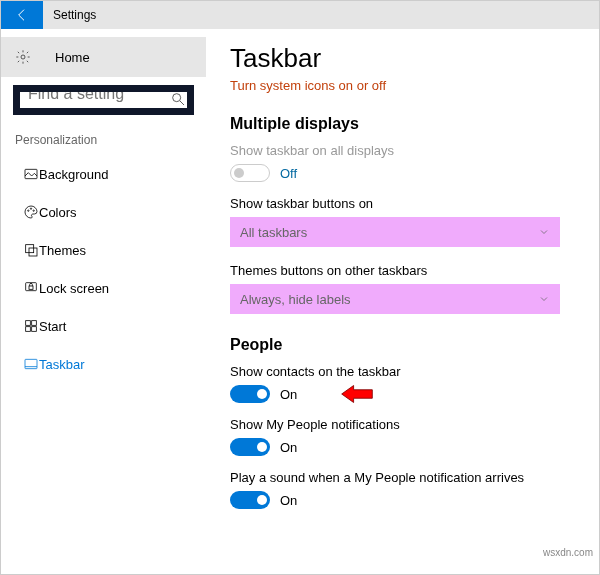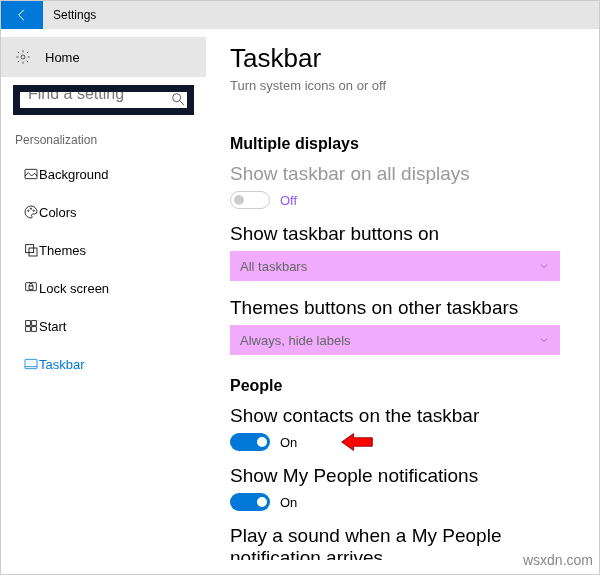--- a/index.html
+++ b/index.html
@@ -3,50 +3,50 @@
 <meta charset="utf-8">
 <style>
   * { box-sizing: border-box; margin: 0; padding: 0; font-family: "Segoe UI", Tahoma, sans-serif; }
   body { width: 600px; height: 575px; background: #fff; font-size: 13px; color: #000; overflow: hidden; border: 1px solid #ccc; position: relative; }
   .titlebar { height: 28px; background: #e5e5e5; display: flex; align-items: stretch; }
   .back-btn { width: 42px; background: #0078d7; color: #fff; display: flex; align-items: center; justify-content: center; cursor: pointer; }
   .back-btn svg { width: 16px; height: 16px; stroke: #fff; stroke-width: 1.5; fill: none; }
   .title { padding: 0 10px; display: flex; align-items: center; font-size: 12px; }
   .content { display: flex; height: calc(100% - 28px - 14px); }
   .sidebar { width: 205px; padding: 0; display: flex; flex-direction: column; }
-  .home-row { height: 40px; background: #e6e6e6; display: flex; align-items: center; padding: 0 14px; gap: 14px; cursor: pointer; margin: 8px 0 8px 0; }
+  .home-row { height: 40px; background: #e6e6e6; display: flex; align-items: center; padding: 0 14px; gap: 24px; cursor: pointer; margin: 8px 0 8px 0; }
   .home-row svg { width: 16px; height: 16px; stroke: #333; fill: none; stroke-width: 1.2; }
   .search-wrap { margin: 0 12px 18px 12px; }
   .search { width: 100%; height: 30px; border: 7px solid #0f172a; padding: 0 30px 13px 8px; font-size: 16px; outline: none; }
   .search-wrap { position: relative; }
   .search-icon { position: absolute; right: 8px; top: 6px; width: 16px; height: 16px; stroke: #333; fill: none; stroke-width: 1.2; }
   .cat-label { padding: 0 14px 8px 14px; color: #666; font-size: 12px; }
   .nav-item { height: 38px; display: flex; align-items: center; padding: 0 22px; cursor: pointer; color: #000; }
   .nav-item.sel { color: #0078d7; }
   .nav-item svg { width: 16px; height: 16px; stroke: currentColor; fill: none; stroke-width: 1.2; }
   .main { flex: 1; padding: 14px 24px 0 24px; overflow: hidden; }
   h1 { font-weight: 300; font-size: 26px; margin-bottom: 4px; }
-  .link { color: #737373; font-size: 13px; cursor: pointer; display: inline-block; margin-bottom: 20px; }
+  .link { color: #c2410c; font-size: 13px; cursor: pointer; display: inline-block; }
   h2 { font-weight: 600; font-size: 16px; margin: 22px 0 10px 0; }
-  .setting-label { font-size: 19px; margin-bottom: 6px; }
+  .setting-label { font-size: 13px; margin-bottom: 6px; }
   .setting-label.disabled { color: #999; }
   .toggle-row { display: flex; align-items: center; gap: 10px; margin-bottom: 14px; }
   .toggle { width: 40px; height: 18px; border-radius: 9px; position: relative; cursor: pointer; }
   .toggle.off { border: 1px solid #999; background: #fff; }
   .toggle.off .knob { width: 10px; height: 10px; border-radius: 50%; background: #333; position: absolute; left: 3px; top: 3px; }
   .toggle.off.disabled { border-color: #ccc; cursor: default; }
   .toggle.off.disabled .knob { background: #ccc; }
   .toggle.on { background: #0078d7; }
   .toggle.on .knob { width: 10px; height: 10px; border-radius: 50%; background: #fff; position: absolute; right: 3px; top: 4px; }
   .toggle-text { font-size: 13px; }
-  .toggle-text.disabled { color: #8b5cf6; }
+  .toggle-text.disabled { color: #0369a1; }
   .dropdown { width: 330px; height: 30px; background: #f0abfc; display: flex; align-items: center; justify-content: space-between; padding: 0 10px; color: #666; font-size: 13px; margin-bottom: 16px; cursor: default; }
   .dropdown svg { width: 12px; height: 12px; stroke: #666; fill: none; stroke-width: 1.5; }
   .arrow-callout { position: absolute; width: 34px; height: 22px; }
-  .footer { position: absolute; bottom: 6px; right: 6px; font-size: 14px; color: #888; }
+  .footer { position: absolute; bottom: 16px; right: 6px; font-size: 10px; color: #888; }
 </style>
 </head>
 <body>
 
 <div class="titlebar">
   <div class="back-btn">
     <svg viewBox="0 0 24 24">
         <path d="M15 4 L7 12 L15 20"></path>
       </svg>
   </div>

